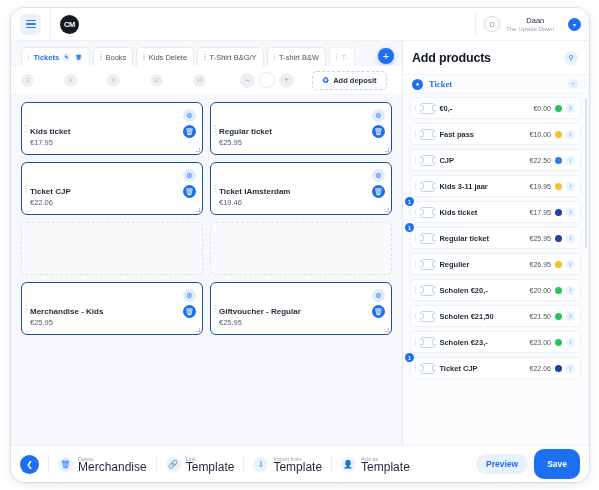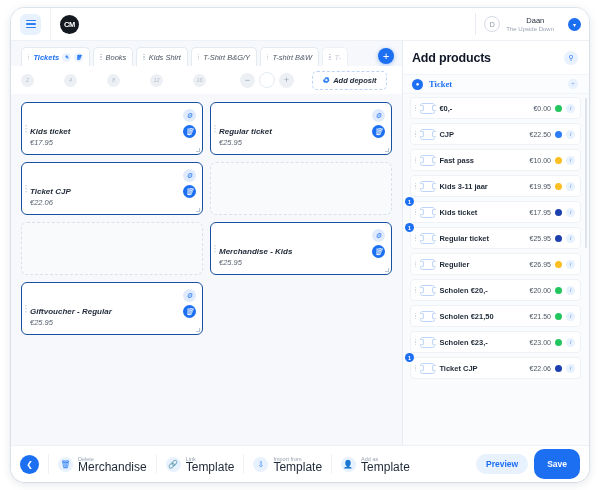--- a/index.html
+++ b/index.html
@@ -63,21 +63,20 @@
 
   
   .body { flex: 1 1 auto; display: flex; min-height: 0; }
 
   
   .main {
     flex: 1 1 auto; min-width: 0;
     background: #f6f8fb;
     display: flex; flex-direction: column;
     border-right: 1px solid #e7ecf3;
-    font-style: italic;
   }
 
   
   .tabstrip {
     height: 25px; flex: 0 0 25px;
     display: flex; align-items: flex-end;
     padding-left: 10px;
     position: relative;
     background: #f6f8fb;
     overflow: hidden;
@@ -376,21 +375,21 @@
               <i></i>
             </span>
             <span>Books</span>
           </div>
           <div class="tab">
             <span class="grip">
               <i></i>
               <i></i>
               <i></i>
             </span>
-            <span>Kids Shirt</span>
+            <span>Kids Delete</span>
           </div>
           <div class="tab">
             <span class="grip">
               <i></i>
               <i></i>
               <i></i>
             </span>
             <span>T-Shirt B&amp;G/Y</span>
           </div>
           <div class="tab">
@@ -465,20 +464,34 @@
               <i></i>
             </span>
             <div class="cbtns">
               <div class="cbtn-gear">⚙</div>
               <div class="cbtn-del">🗑</div>
             </div>
             <div class="cname">Ticket CJP</div>
             <div class="cprice">€22.06</div>
             <div class="resize"></div>
           </div>
+          <div class="card">
+            <span class="cgrip">
+              <i></i>
+              <i></i>
+              <i></i>
+            </span>
+            <div class="cbtns">
+              <div class="cbtn-gear">⚙</div>
+              <div class="cbtn-del">🗑</div>
+            </div>
+            <div class="cname">Ticket IAmsterdam</div>
+            <div class="cprice">€19.46</div>
+            <div class="resize"></div>
+          </div>
           <div class="slot"></div>
           <div class="slot"></div>
           <div class="card">
             <span class="cgrip">
               <i></i>
               <i></i>
               <i></i>
             </span>
             <div class="cbtns">
               <div class="cbtn-gear">⚙</div>
@@ -528,35 +541,35 @@
             <div class="rdot" style="background: rgb(34, 197, 94);"></div>
             <div class="rinfo">i</div>
           </div>
           <div class="prow">
             <span class="rgrip">
               <i></i>
               <i></i>
               <i></i>
             </span>
             <div class="tkicon"></div>
+            <div class="rname">Fast pass</div>
+            <div class="rprice">€10.00</div>
+            <div class="rdot" style="background: rgb(251, 191, 36);"></div>
+            <div class="rinfo">i</div>
+          </div>
+          <div class="prow">
+            <span class="rgrip">
+              <i></i>
+              <i></i>
+              <i></i>
+            </span>
+            <div class="tkicon"></div>
             <div class="rname">CJP</div>
             <div class="rprice">€22.50</div>
             <div class="rdot" style="background: rgb(43, 124, 246);"></div>
-            <div class="rinfo">i</div>
-          </div>
-          <div class="prow">
-            <span class="rgrip">
-              <i></i>
-              <i></i>
-              <i></i>
-            </span>
-            <div class="tkicon"></div>
-            <div class="rname">Fast pass</div>
-            <div class="rprice">€10.00</div>
-            <div class="rdot" style="background: rgb(251, 191, 36);"></div>
             <div class="rinfo">i</div>
           </div>
           <div class="prow">
             <span class="rgrip">
               <i></i>
               <i></i>
               <i></i>
             </span>
             <div class="tkicon"></div>
             <div class="rname">Kids 3-11 jaar</div>

